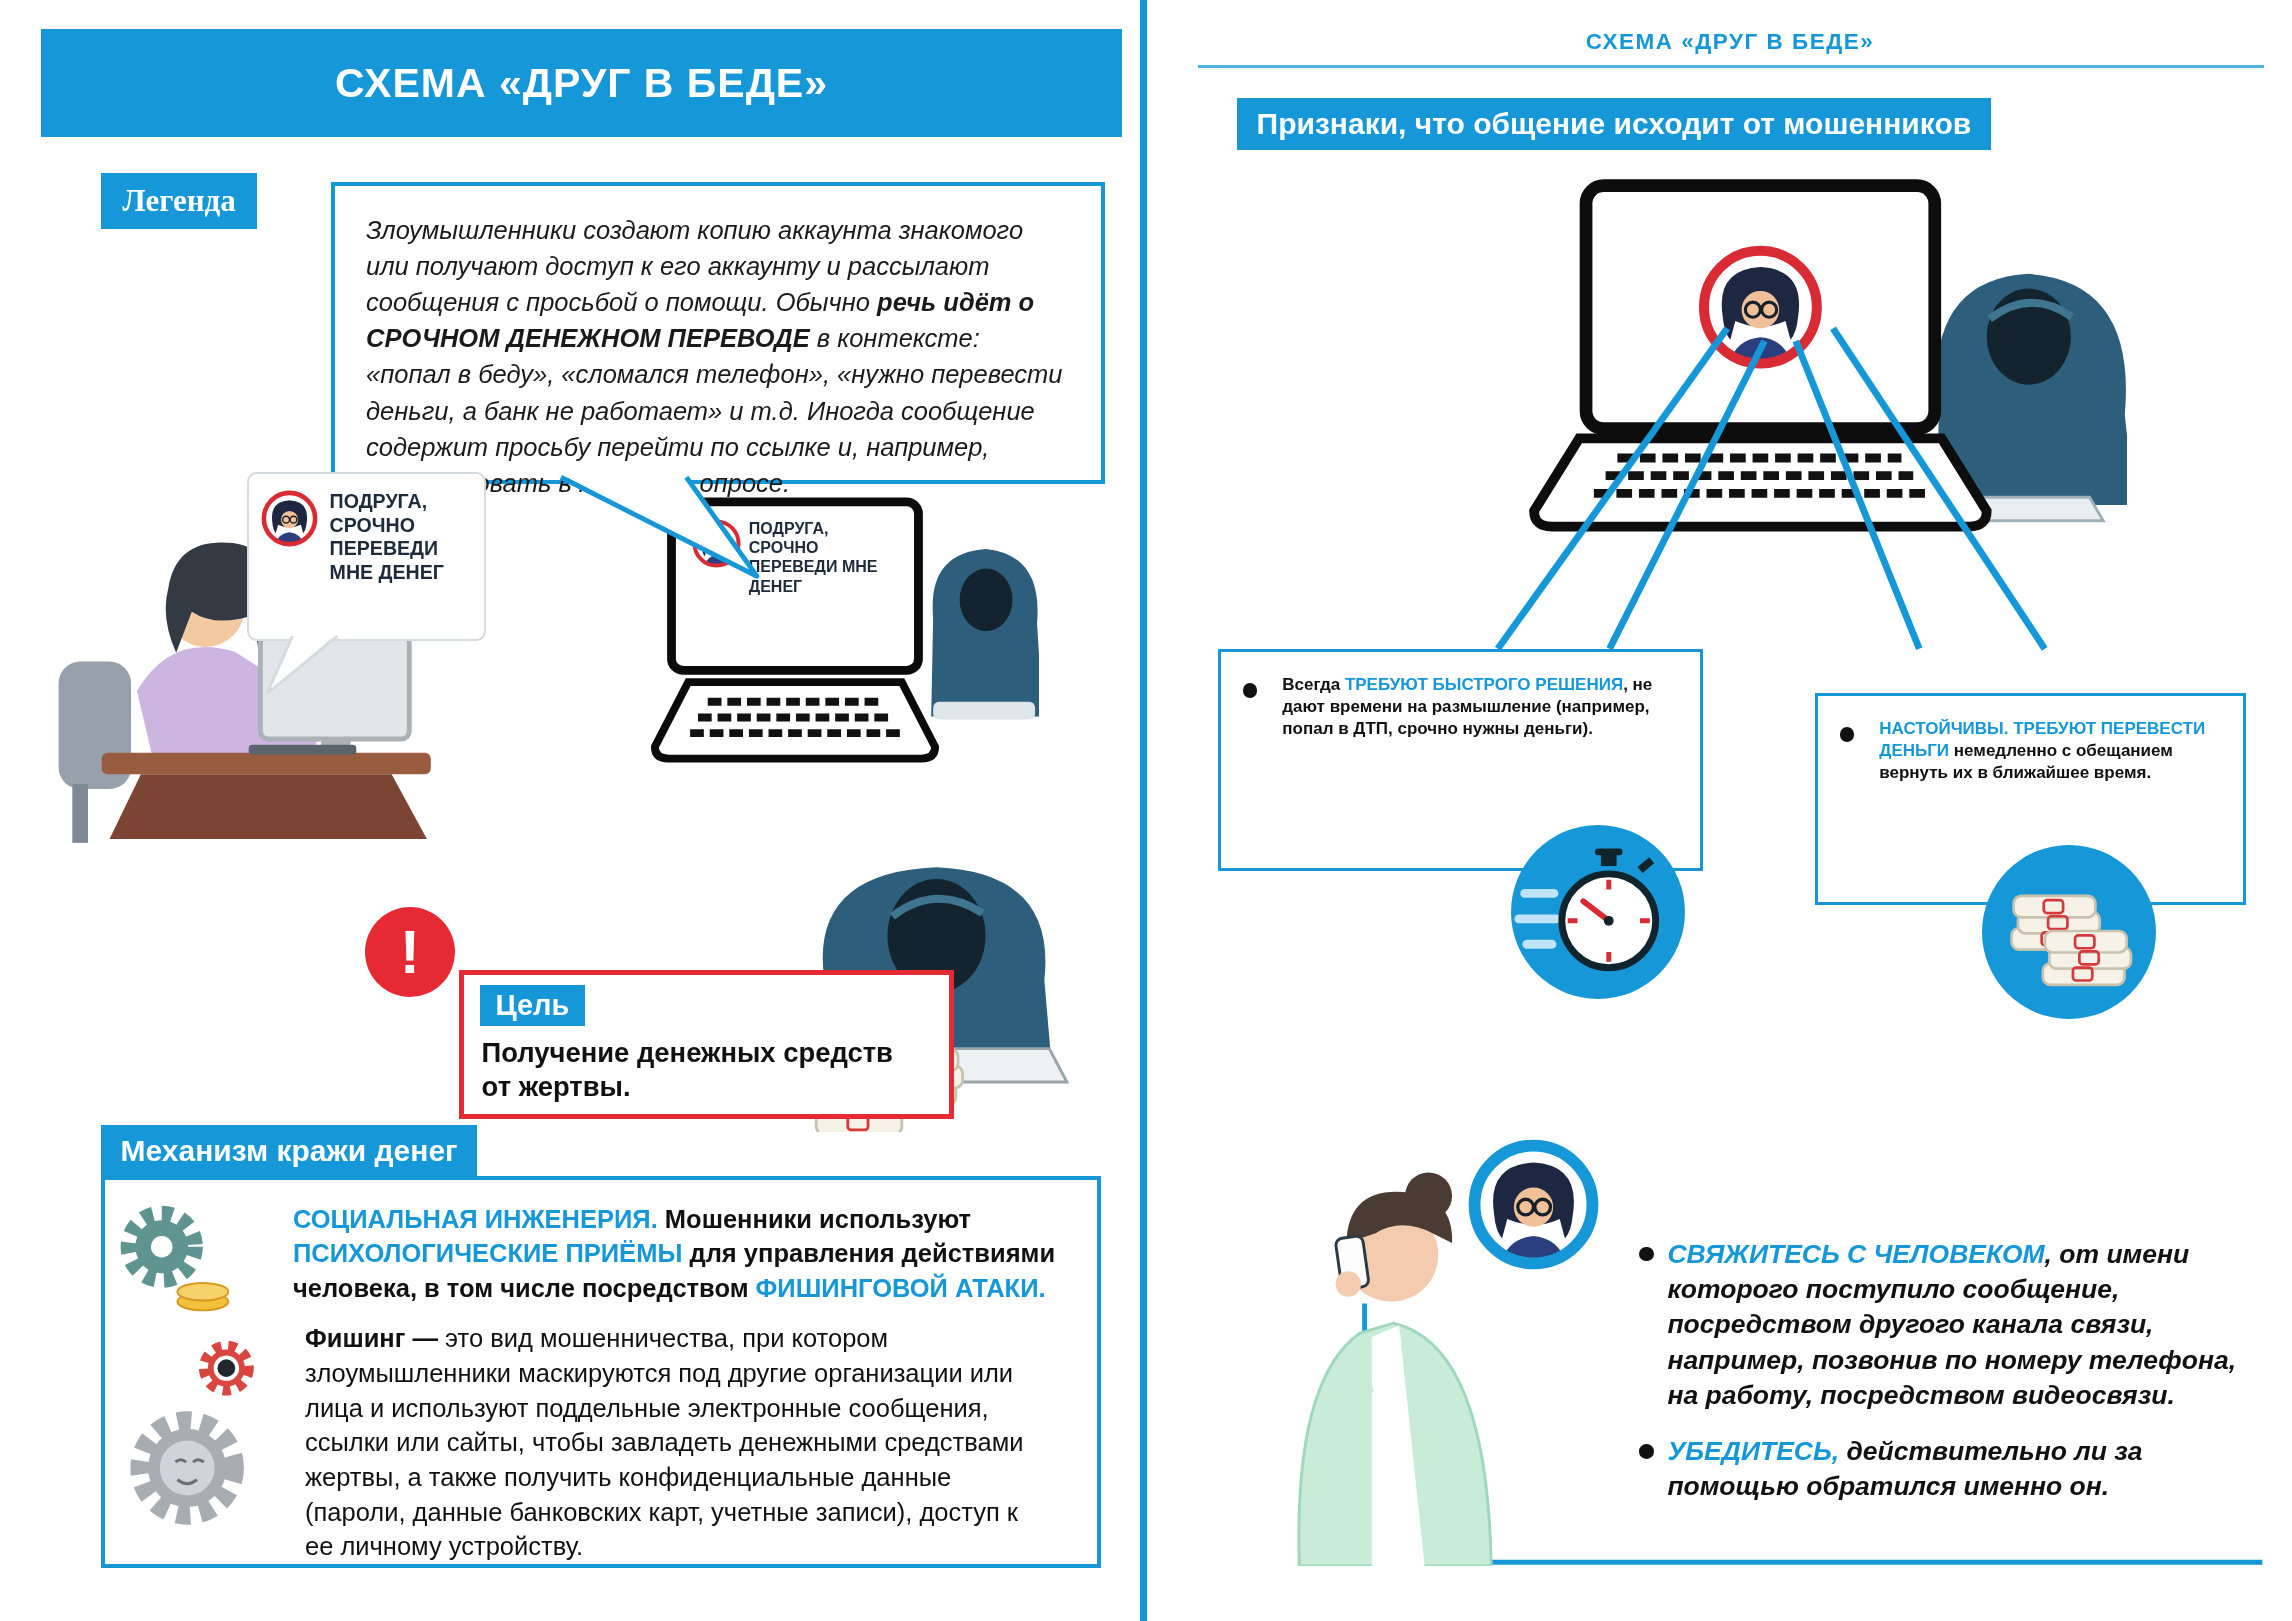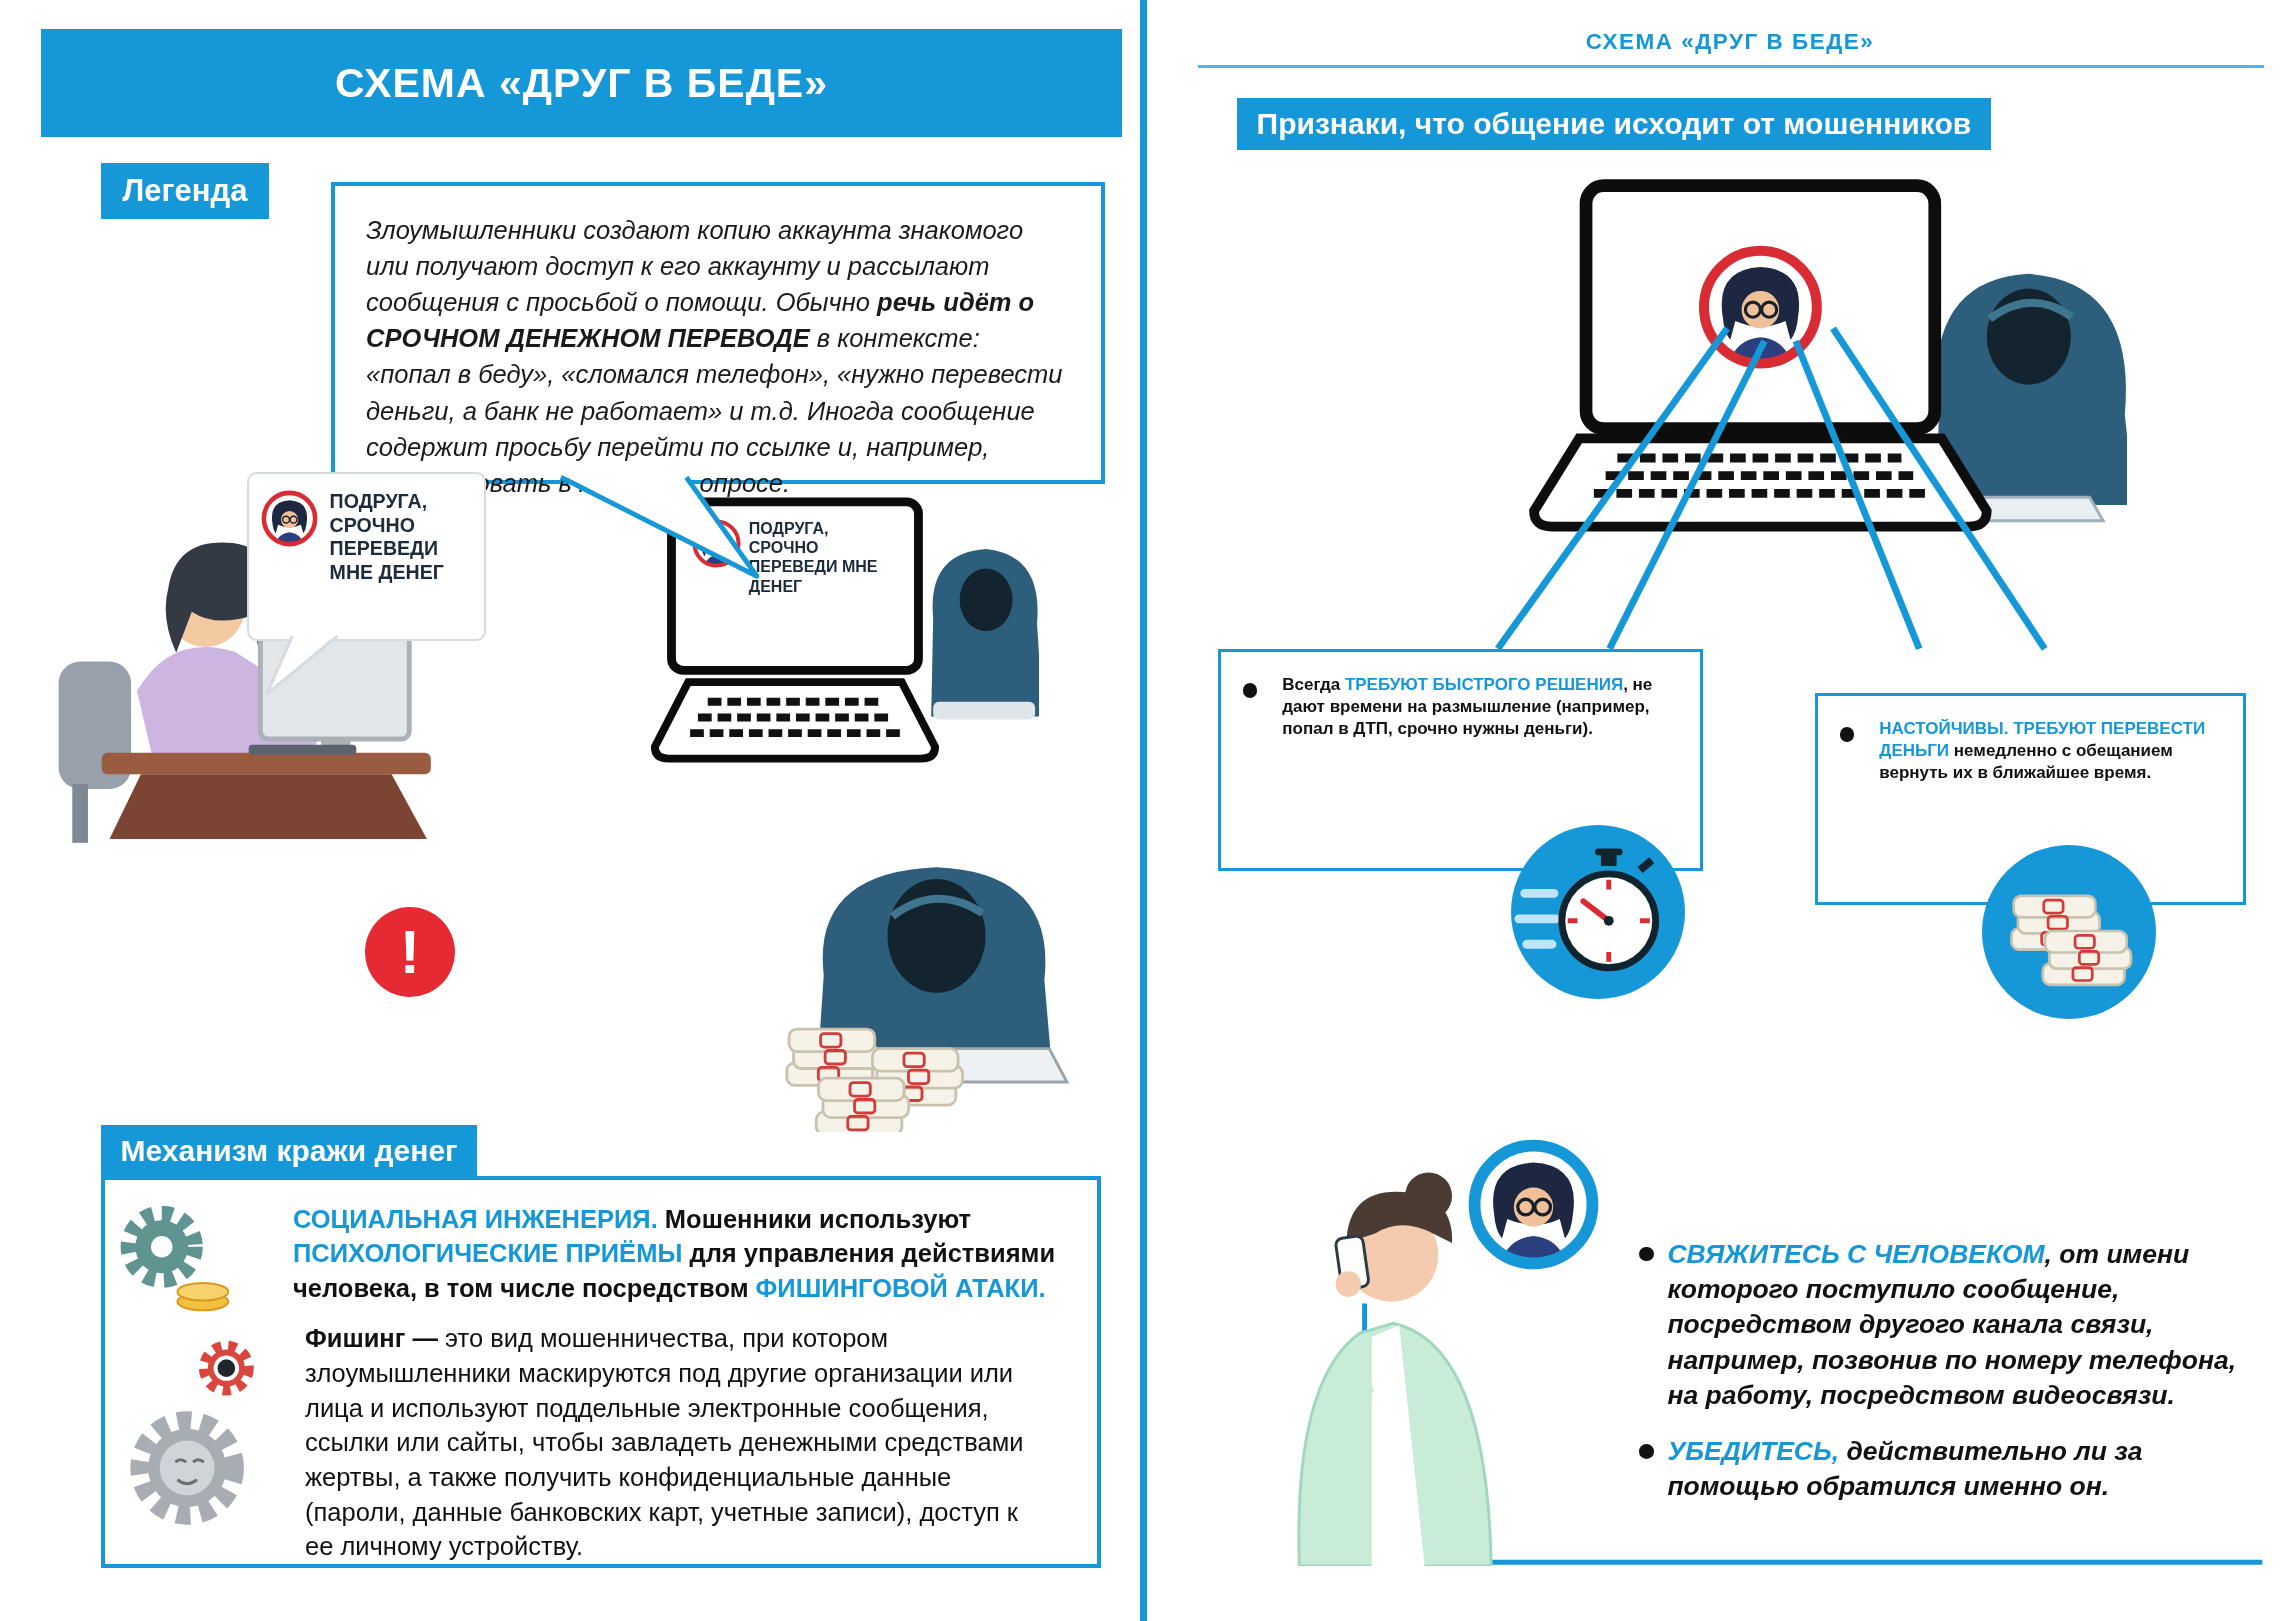--- a/index.html
+++ b/index.html
@@ -7,21 +7,21 @@
         font-family:"Liberation Sans",sans-serif;color:#111;}
   .abs{position:absolute;}
   .b{font-weight:700;}
   .blue{color:#1698D8;}
   .it{font-style:italic;}
   .band{position:absolute;background:#1698D8;color:#fff;font-weight:700;}
   .divider{position:absolute;left:1140px;top:0;width:6.9px;height:1621px;background:#1698D8;}
   
   .title-band{left:41px;top:29px;width:1081px;height:108px;display:flex;align-items:center;
               justify-content:center;font-size:41px;letter-spacing:1px;}
-  .legend-label{left:101px;top:163px;padding:9.8px 21.6px;font-size:31px;}
+  .legend-label{left:101px;top:173px;padding:9.8px 21.6px;font-size:31px;font-family:Liberation Serif, serif;}
   .legend-box{left:331px;top:182px;width:774px;height:302px;box-sizing:border-box;
               border:4.9px solid #1698D8;background:#fff;padding:25.5px 31px;
               font-size:25.5px;line-height:1.42;color:#1a1a1a;z-index:2;}
   .legend-box .b{font-weight:700;}
   .bubble{left:247px;top:472px;width:239px;height:169px;box-sizing:border-box;background:#fff;
           border:2.9px solid #d5dbdf;border-radius:9.8px;display:flex;gap:11.8px;padding:15.7px 11.8px;
           z-index:4;align-items:flex-start;}
   .avatar-sm{width:57px;height:57px;flex:none;}
   .bubble-text{font-size:19.6px;font-weight:700;color:#1d2b3a;line-height:1.22;}
   .illo{position:absolute;}
@@ -159,20 +159,24 @@
       <path d="M140 140 q45 -34 92 -3" stroke="#3f758f" stroke-width="8" fill="none"></path>
       <path d="M70 275 h230 l18 34 h-266 z" fill="#eef1f3" stroke="#9aa4ab" stroke-width="3"></path>
       <use href="#money-stack" transform="translate(30,255) scale(1.15)"></use>
       <use href="#money-stack" transform="translate(115,275) scale(1.15)"></use>
       <use href="#money-stack" transform="translate(60,305) scale(1.15)"></use>
     </svg>
   </div>
 
   <div class="abs warn">!</div>
 
+  <div class="abs goal-box">
+    <div class="goal-label">Цель</div>
+    <div class="goal-text">Получение денежных средств от жертвы.</div>
+  </div>
 
   <div class="band mech-label">Механизм кражи денег</div>
   <div class="abs mech-box">
     <div class="mech-icons">
       <svg viewBox="0 0 190 385" width="186" height="377">
         <circle cx="60" cy="62" r="34" fill="none" stroke="#5f9490" stroke-width="16" stroke-dasharray="11 9"></circle>
         <circle cx="60" cy="62" r="27" fill="#5f9490"></circle>
         <circle cx="60" cy="62" r="11" fill="#fff"></circle>
         <ellipse cx="102" cy="118" rx="26" ry="9" fill="#f2c23e" stroke="#d89a22" stroke-width="2"></ellipse>
         <ellipse cx="102" cy="108" rx="26" ry="9" fill="#f6d26a" stroke="#d89a22" stroke-width="2"></ellipse>

